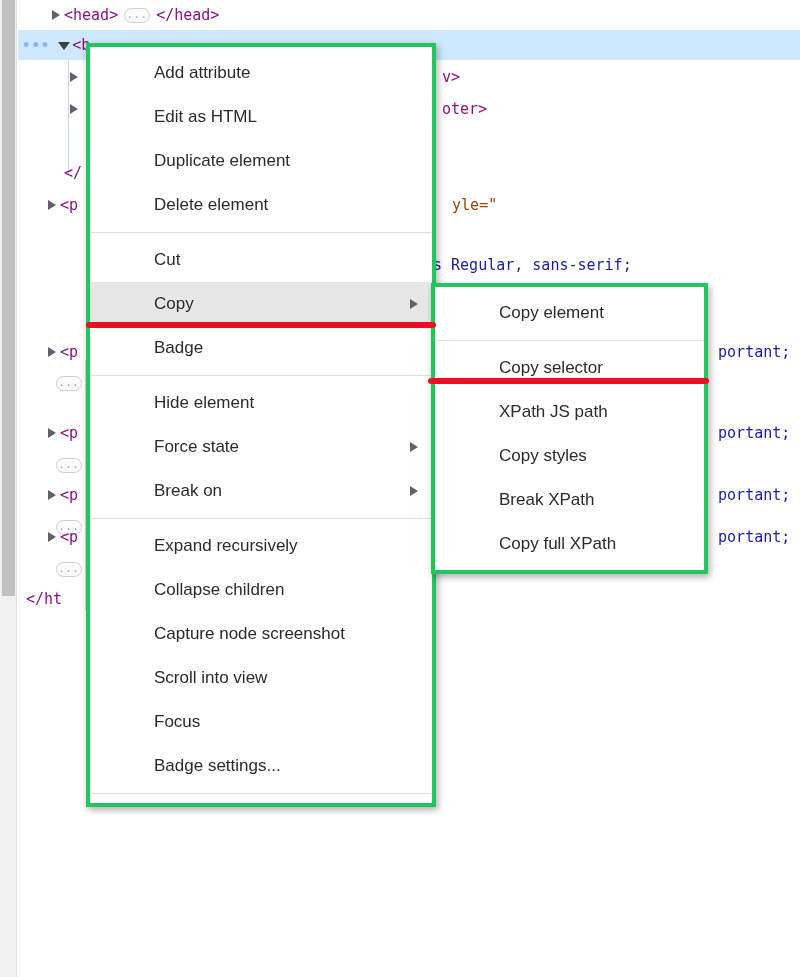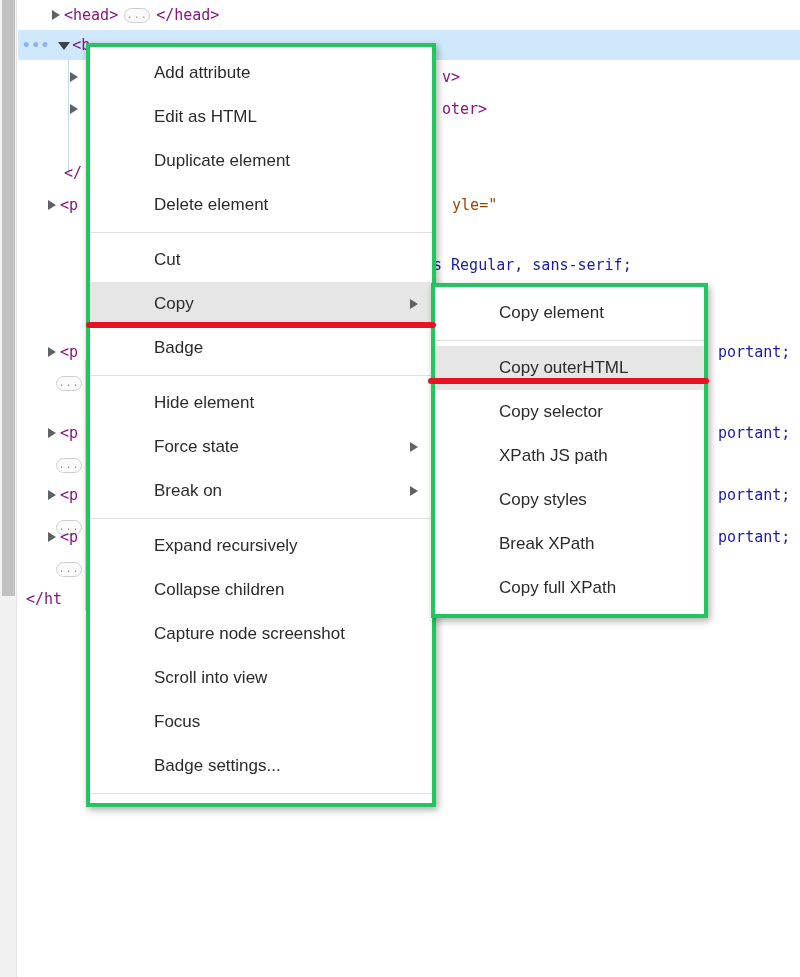--- a/index.html
+++ b/index.html
@@ -358,23 +358,20 @@
 
   </div>
 
   <div class="menu" id="sub-menu">
     <div class="menu-item">
       <span>Copy element</span>
     </div>
 
     <div class="menu-sep"></div>
 
-    <div class="menu-item highlight">
-      <span>Copy outerHTML</span>
-    </div>
     <div class="menu-item">
       <span>Copy selector</span>
     </div>
     <div class="menu-item">
       <span>XPath JS path</span>
     </div>
     <div class="menu-item">
       <span>Copy styles</span>
     </div>
     <div class="menu-item">

